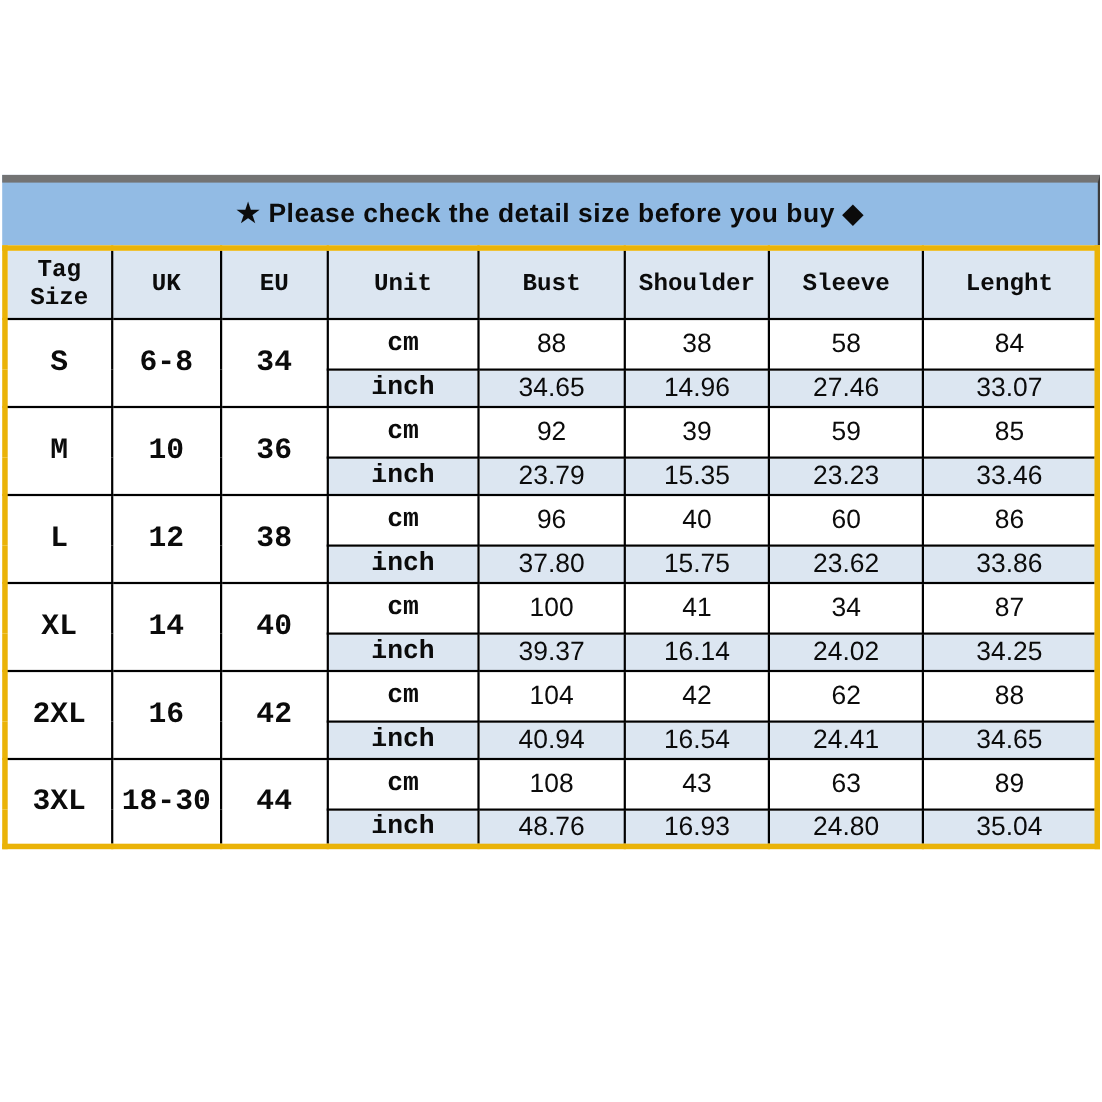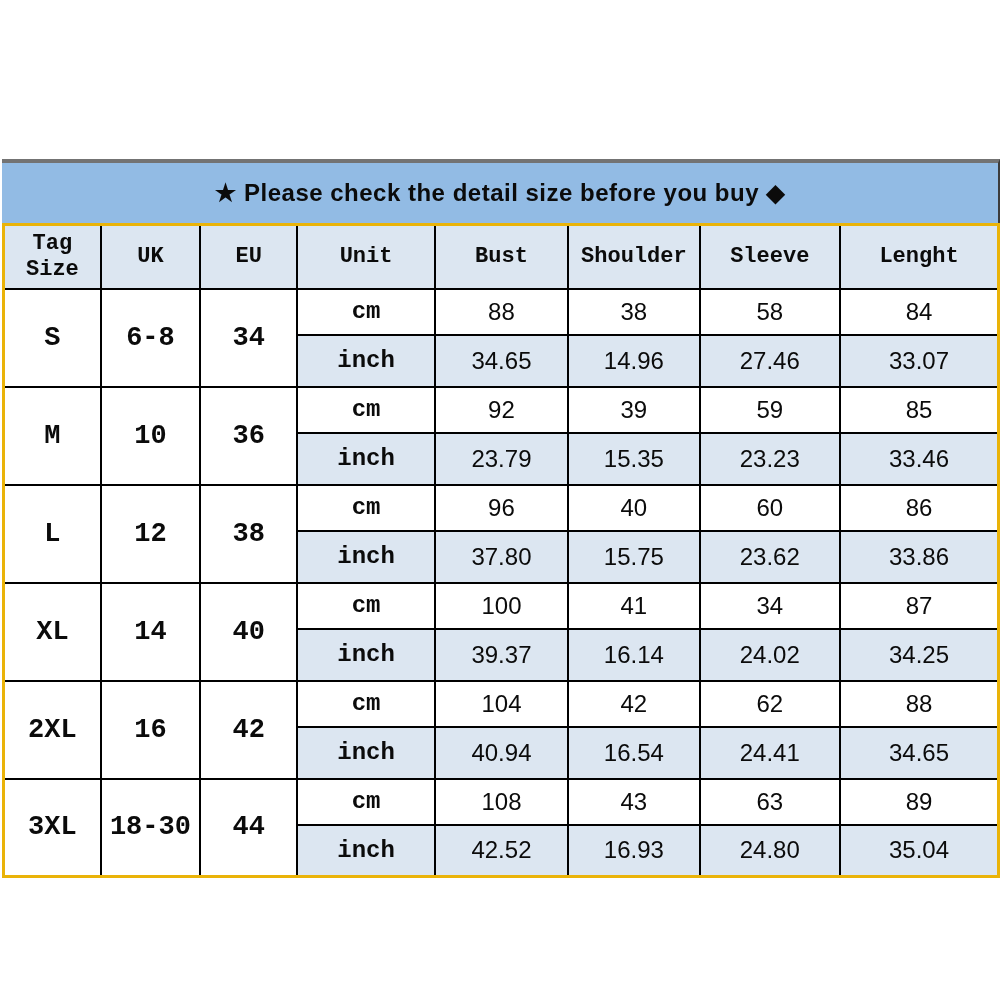--- a/index.html
+++ b/index.html
@@ -12,32 +12,32 @@
   }
   .sheet{
     position:absolute;
     top:159px;left:2px;
     width:998px;
   }
   .banner{
     box-sizing:border-box;
     width:998px;height:64px;
     background:#92BBE4;
-    border-top:4px solid #737373;
+    border-top:7px solid #737373;
     border-right:2px solid #3c3c3c;
     display:flex;align-items:center;justify-content:center;
     font-family:"Liberation Sans", sans-serif;
     font-size:24px;font-weight:700;color:#0b0b0b;
     letter-spacing:0.5px;
   }
   table.size-chart{
     border-collapse:collapse;
     table-layout:fixed;
     width:998px;
-    border:3px solid #eab308;
+    border:5px solid #eab308;
   }
   table.size-chart td,
   table.size-chart th{
     border:2px solid #000;
     text-align:center;
     vertical-align:middle;
     padding:0;
     color:#0b0b0b;
     overflow:hidden;
   }
@@ -61,21 +61,21 @@
     font-size:24px;
     margin-top:44px;
   }
   td.num-cell{
     font-family:"Liberation Sans", sans-serif;
     font-weight:400;
     font-size:24px;
     color:#2e3640;
   }
   tr.cm-row{height:46px;}
-  tr.inch-row{height:52px;}
+  tr.inch-row{height:34px;}
   tr.cm-row td.unit-cell, tr.cm-row td.num-cell{background:#ffffff;}
   tr.inch-row td.unit-cell, tr.inch-row td.num-cell{background:#DCE6F1;}
 </style>
 </head>
 <body>
 
 <div class="page">
   <div class="sheet">
 
     <div class="banner">
@@ -200,21 +200,21 @@
           <td class="uk-cell" rowspan="2">18-30</td>
           <td class="eu-cell" rowspan="2">44</td>
           <td class="unit-cell">cm</td>
           <td class="num-cell">108</td>
           <td class="num-cell">43</td>
           <td class="num-cell">63</td>
           <td class="num-cell">89</td>
         </tr>
         <tr class="inch-row">
           <td class="unit-cell">inch</td>
-          <td class="num-cell">42.52</td>
+          <td class="num-cell">48.76</td>
           <td class="num-cell">16.93</td>
           <td class="num-cell">24.80</td>
           <td class="num-cell">35.04</td>
         </tr>
       </tbody>
     </table>
   </div>
 </div>
 
 </body></html>

